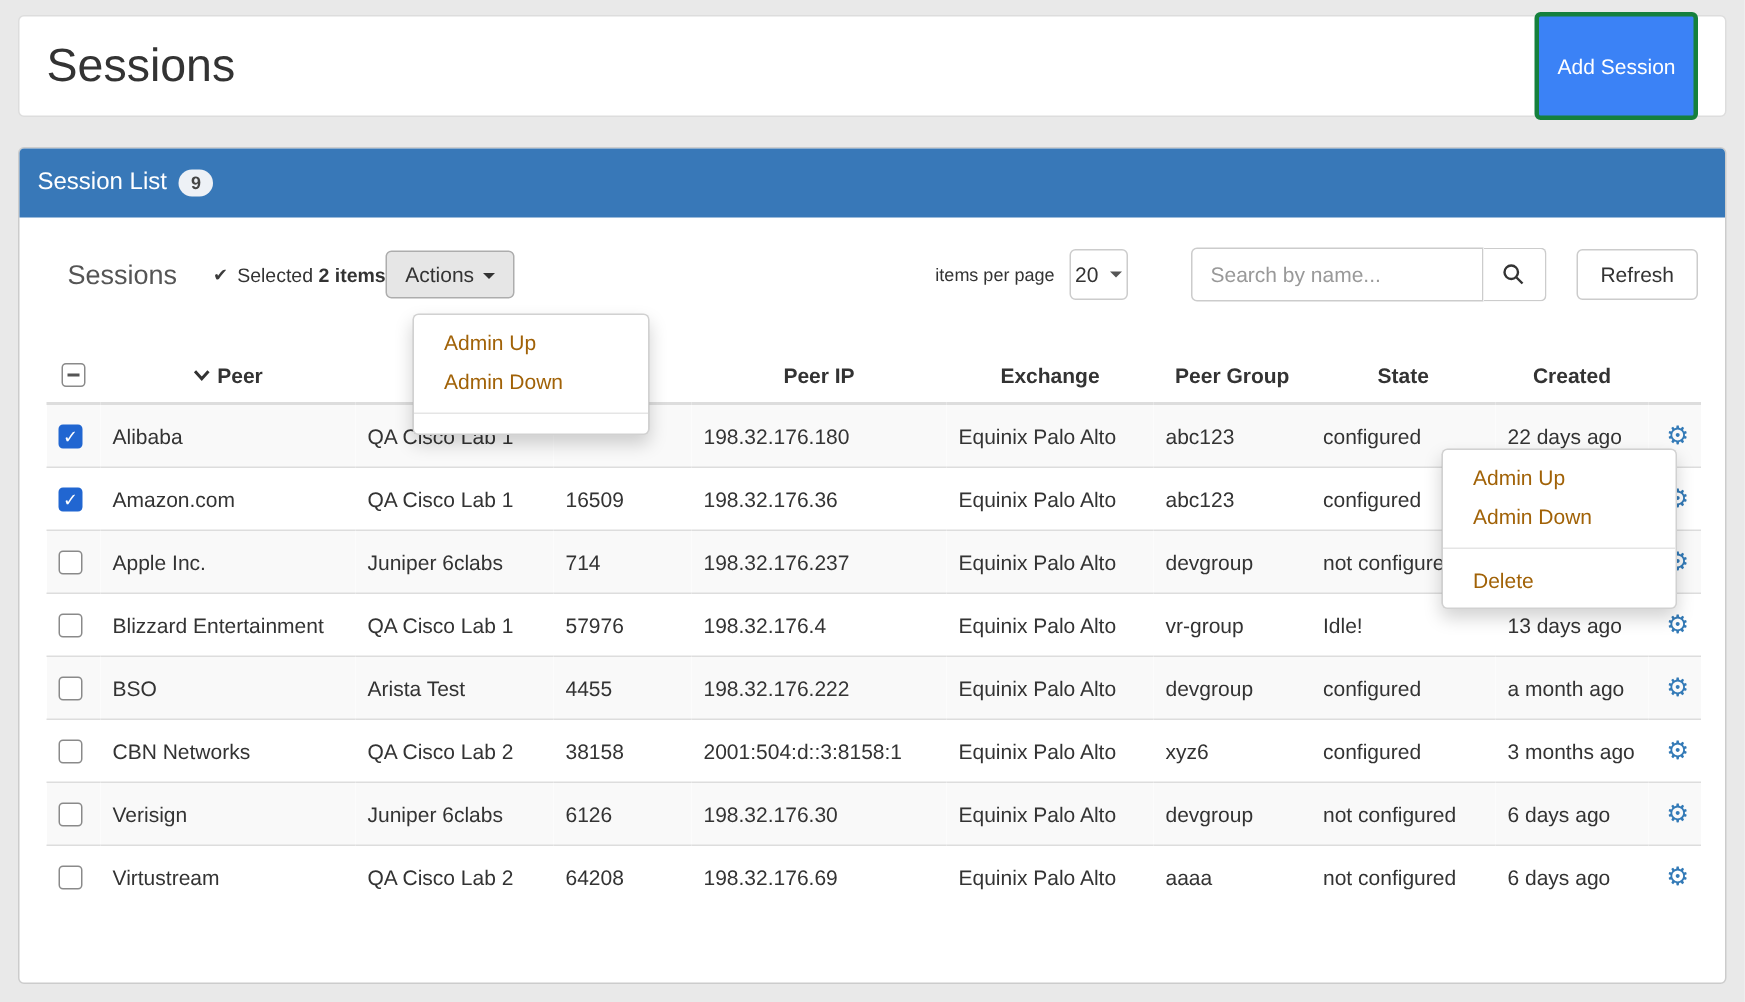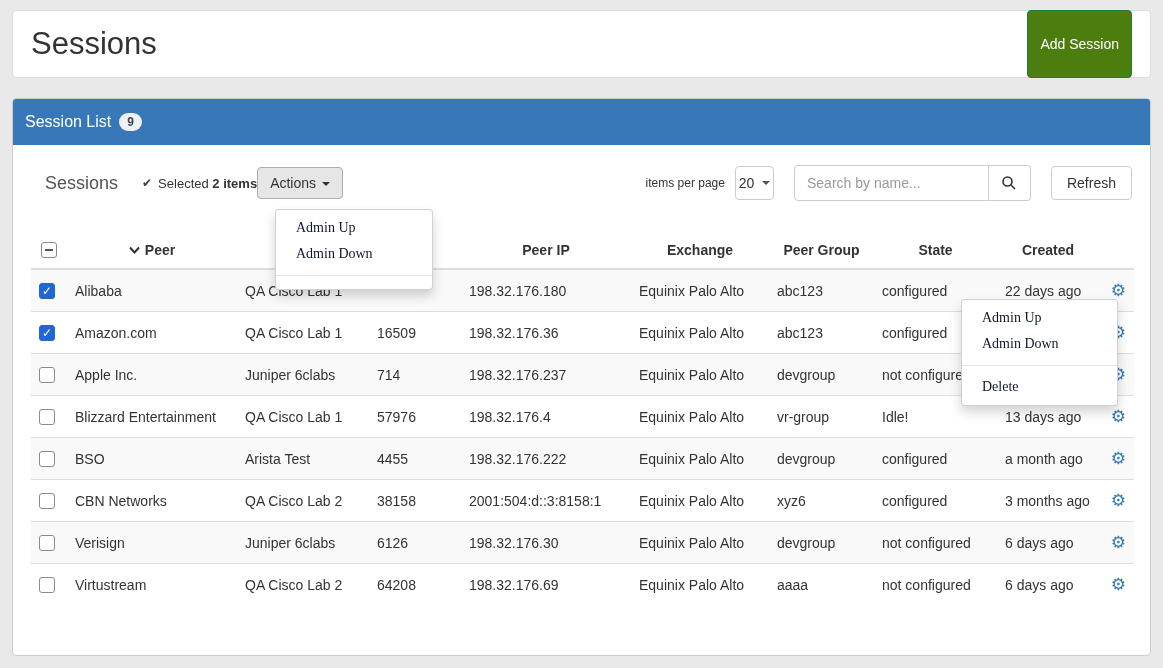--- a/index.html
+++ b/index.html
@@ -9,21 +9,21 @@
 
   
   .header-card {
     position:absolute; left:12px; top:10px; right:12px; height:68px;
     background:#fff; border:1px solid #ddd; border-radius:4px;
     display:flex; align-items:center; justify-content:space-between; padding:0 18px;
   }
   .page-title { font-size:31px; font-weight:400; color:#333; }
   .btn { font-family:"Liberation Sans", sans-serif; font-size:14px; border-radius:4px; cursor:pointer; }
   .btn-success {
-    background:#4d7c0f; border:1px solid #15803d; color:#fff; padding:25px 12px;
+    background:#3b82f6; border:3px solid #15803d; color:#fff; padding:25px 12px;
   }
 
   
   .panel {
     position:absolute; left:12px; top:98px; right:12px; bottom:12px;
     background:#fff; border:1px solid #ccc; border-radius:4px;
   }
   .panel-heading {
     height:46px; background:#3878b8; border-radius:3px 3px 0 0;
     display:flex; align-items:center; padding:0 12px; color:#fff; font-size:16px;
@@ -50,21 +50,21 @@
   .tb-right { margin-left:auto; display:flex; align-items:center; }
   .ipp-label { font-size:12px; color:#333; margin-right:10px; }
   .page-size {
     width:39px; height:34px; border:1px solid #ccc; border-radius:4px; background:#fff;
     display:flex; align-items:center; justify-content:center; font-size:14px; cursor:pointer;
   }
   .page-size .caret { border-top-color:#555; margin-left:8px; }
   .search-group { display:flex; margin-left:20px; }
   .search-input {
     width:195px; height:36px; border:1px solid #ccc; border-radius:4px 0 0 4px;
-    padding:6px 12px; font-size:14px; font-family:"Liberation Sans", sans-serif; color:#333; outline:none;
+    padding:6px 12px; font-size:14px; font-family:"Liberation Sans", sans-serif; color:#333; outline:none;margin-left:22px;
   }
   .search-input::placeholder { color:#999; }
   .search-btn {
     width:42px; height:36px; background:#fff; border:1px solid #ccc; border-left:none;
     border-radius:0 4px 4px 0; display:flex; align-items:center; justify-content:center;
   }
   .btn-refresh { margin-left:20px; background:#fff; border:1px solid #ccc; color:#333; padding:8px 15px; }
 
   
   table { width:100%; border-collapse:collapse; margin-top:28px; font-size:14px; color:#333; table-layout:fixed; }
@@ -87,21 +87,21 @@
   .gear-cell { text-align:right; }
   .gear { color:#337ab7; font-size:17px; cursor:pointer; }
 
   
   .dropdown-menu {
     position:absolute; background:#fff; border:1px solid rgba(0,0,0,0.18); border-radius:4px;
     box-shadow:0 6px 12px rgba(0,0,0,0.175); padding:5px 0; z-index:20; font-size:14px;
   }
   #menu-actions { left:275px; top:209px; width:158px; }
   #menu-row { left:961px; top:299px; width:157px; }
-  .menu-item { padding:4px 20px; line-height:18px; color:#0f172a; cursor:pointer; white-space:nowrap;font-family:Liberation Serif, serif; }
+  .menu-item { padding:4px 20px; line-height:18px; color:#a16207; cursor:pointer; white-space:nowrap; }
   .menu-divider { height:1px; background:#e5e5e5; margin:8px 0; }
 </style>
 </head>
 <body>
 
 <div class="page">
 
   <div class="header-card">
     <div class="page-title">Sessions</div>
     <button class="btn btn-success">Add Session</button>

